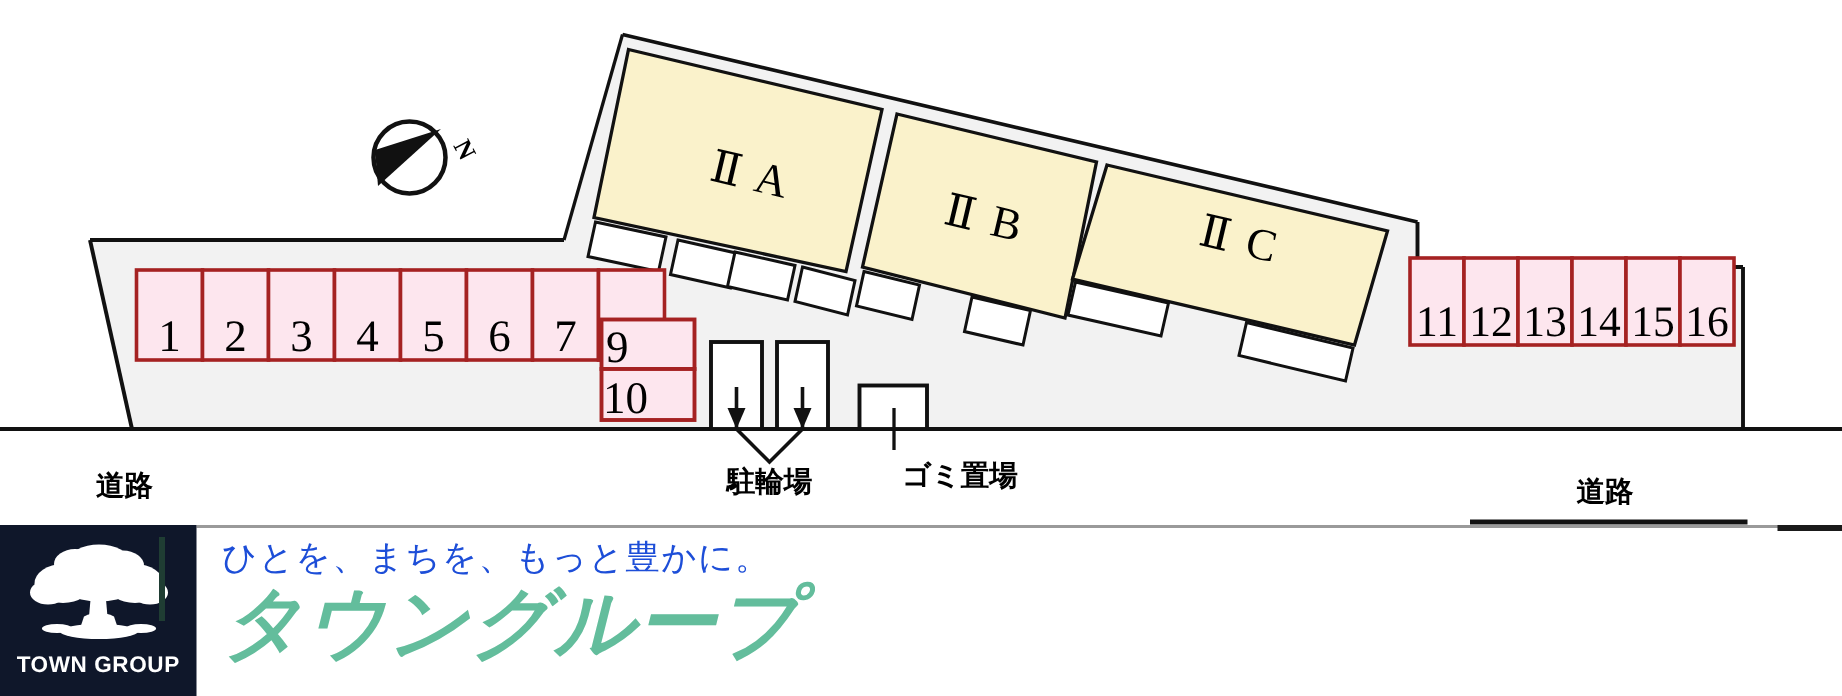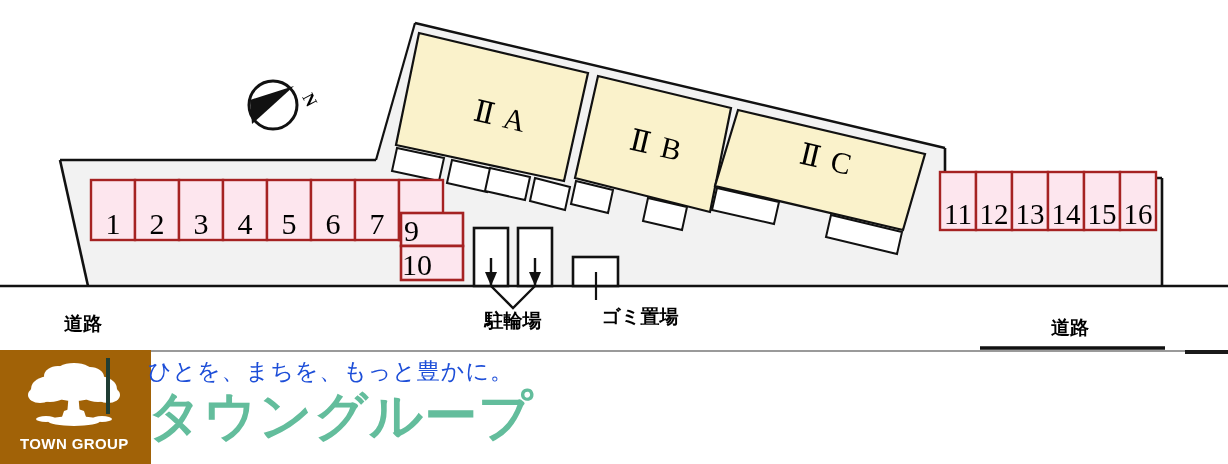--- a/index.html
+++ b/index.html
@@ -60,26 +60,25 @@
     top: 350px;
     width: 1228px;
     height: 114px;
   }
   #logo-box {
     position: absolute;
     left: 0;
     top: 0;
     width: 131px;
     height: 114px;
-    background: #a16207;
+    background: #0f172a;
     display: flex;
     flex-direction: column;
-    align-items: flex-start;
+    align-items: center;
     justify-content: flex-start;
-    padding-left: 20px;
   }
   #logo-tree {
     margin-top: 9px;
   }
   #logo-text {
     color: #ffffff;
     font-family: "Liberation Sans", "DejaVu Sans", sans-serif;
     font-size: 15px;
     font-weight: bold;
     letter-spacing: 0.4px;
@@ -107,20 +106,21 @@
   }
   #brand-name {
     color: #63bd9c;
     font-family: "DejaVu Sans", "Liberation Sans", sans-serif;
     font-size: 53px;
     font-weight: bold;
     letter-spacing: 1px;
     line-height: 1.02;
     white-space: nowrap;
     margin-top: 2px;
+    font-style: italic;
   }
   #footer-hairline {
     position: absolute;
     left: 131px;
     top: 0px;
     width: 1097px;
     height: 2px;
     background: #9a9a9a;
   }
   #footer-hairline-dark {

